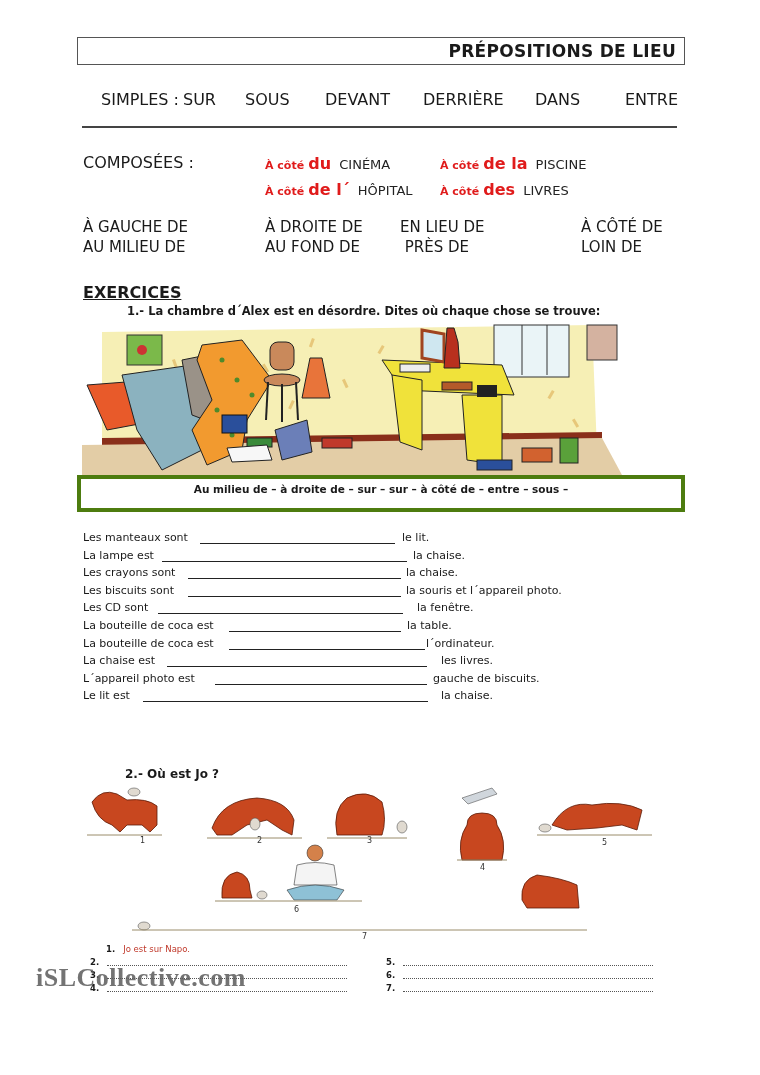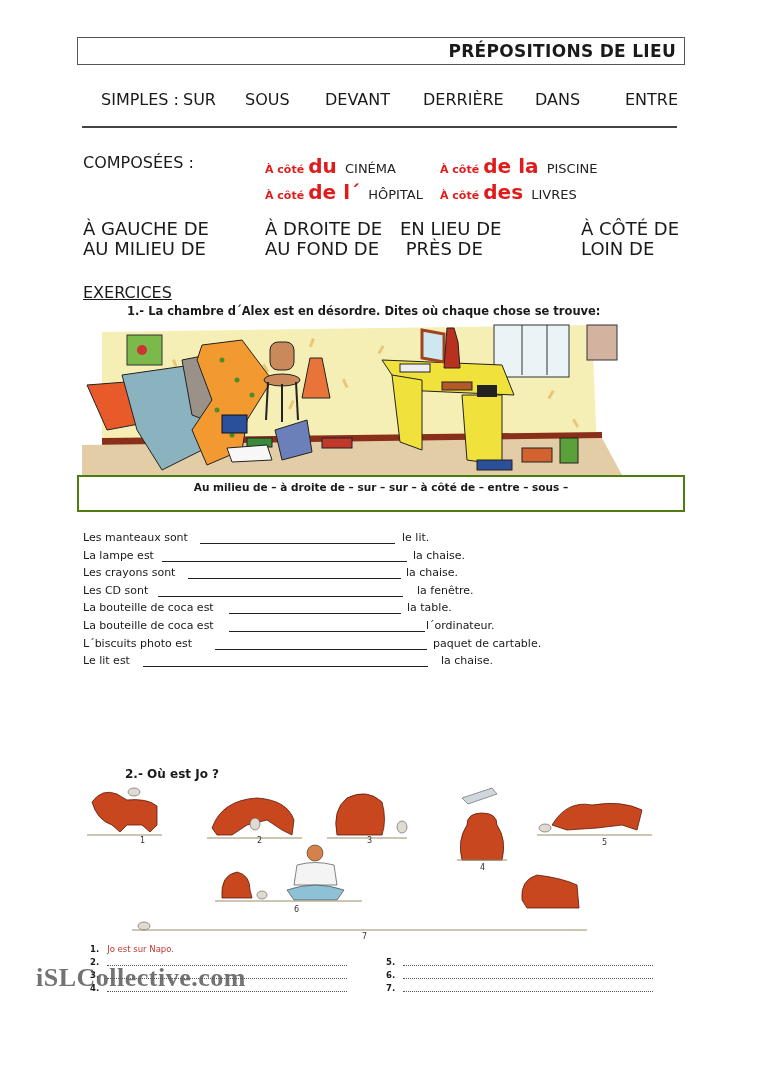--- a/index.html
+++ b/index.html
@@ -12,33 +12,33 @@
     font-weight: bold; font-size: 17px; line-height: 26px; letter-spacing: 0.3px;
   }
 
   .simples { position: absolute; left: 83px; top: 90px; width: 600px; height: 22px; font-size: 16px; margin-left: 18px; }
   .simples span { position: absolute; top: 0; white-space: nowrap; }
   .hr-line { position: absolute; left: 82px; top: 126px; width: 595px; height: 2px; background: #444; }
 
   .compo-label { position: absolute; left: 83px; top: 153px; font-size: 16px; }
   .compo { position: absolute; font-size: 13px; white-space: nowrap; color: #222; }
   .compo .red-s { color: #e01b1b; font-weight: bold; font-size: 11px; }
-  .compo .red-b { color: #e01b1b; font-weight: bold; font-size: 20px; }
+  .compo .red-b { color: #e01b1b; font-weight: bold; font-size: 16px; }
   .compo .noun { font-size: 13px; margin-left: 4px; }
 
-  .grid-prep span { position: absolute; font-size: 18px; white-space: nowrap; }
-
-  .exercices { position: absolute; left: 83px; top: 283px; font-weight: normal; font-size: 16px; text-decoration: underline; }
+  .grid-prep span { position: absolute; font-size: 15px; white-space: nowrap; }
+
+  .exercices { position: absolute; left: 83px; top: 283px; font-weight: bold; font-size: 16px; text-decoration: underline; }
   .ex1-title { position: absolute; left: 127px; top: 304px; font-weight: bold; font-size: 11.5px; }
 
   .room { position: absolute; left: 82px; top: 320px; width: 540px; height: 155px; overflow: hidden; }
 
   .word-box {
     position: absolute; left: 77px; top: 475px; width: 608px; height: 37px;
-    border: 2px solid #4d7c0f; text-align: center; font-weight: bold; font-size: 10.5px; line-height: 16px; padding-top: 2px;
+    border: 4px solid #4d7c0f; text-align: center; font-weight: bold; font-size: 10.5px; line-height: 16px; padding-top: 2px;
   }
 
   .sentences { position: absolute; left: 83px; top: 531px; width: 560px; }
   .sent { position: relative; height: 17.6px; font-size: 11px; white-space: nowrap; }
   .sent .blank { position: absolute; top: 12px; height: 1px; background: #222; }
   .sent .end { position: absolute; top: 0; }
 
   .ex2-title { position: absolute; left: 125px; top: 767px; font-weight: bold; font-size: 12px; }
   .dogs { position: absolute; left: 82px; top: 780px; width: 600px; height: 160px; }
   .num { position: absolute; font-size: 8px; color: #333; }
@@ -200,38 +200,48 @@
     <span>La lampe est</span>
     <span class="blank" style="left:79px; width:245px"></span>
     <span class="end" style="left:330px">la chaise.</span>
   </div>
   <div class="sent">
     <span>Les crayons sont</span>
     <span class="blank" style="left:105px; width:213px"></span>
     <span class="end" style="left:323px">la chaise.</span>
   </div>
   <div class="sent">
+    <span>Les biscuits sont</span>
+    <span class="blank" style="left:105px; width:213px"></span>
+    <span class="end" style="left:323px">la souris et l´appareil photo.</span>
+  </div>
+  <div class="sent">
     <span>Les CD sont</span>
     <span class="blank" style="left:75px; width:245px"></span>
     <span class="end" style="left:334px">la fenêtre.</span>
   </div>
   <div class="sent">
     <span>La bouteille de coca est</span>
     <span class="blank" style="left:146px; width:172px"></span>
     <span class="end" style="left:324px">la table.</span>
   </div>
   <div class="sent">
     <span>La bouteille de coca est</span>
     <span class="blank" style="left:146px; width:196px"></span>
     <span class="end" style="left:343px">l´ordinateur.</span>
   </div>
   <div class="sent">
-    <span>L´biscuits photo est</span>
+    <span>La chaise est</span>
+    <span class="blank" style="left:84px; width:260px"></span>
+    <span class="end" style="left:358px">les livres.</span>
+  </div>
+  <div class="sent">
+    <span>L´appareil photo est</span>
     <span class="blank" style="left:132px; width:212px"></span>
-    <span class="end" style="left:350px">paquet de cartable.</span>
+    <span class="end" style="left:350px">gauche de biscuits.</span>
   </div>
   <div class="sent">
     <span>Le lit est</span>
     <span class="blank" style="left:60px; width:285px"></span>
     <span class="end" style="left:358px">la chaise.</span>
   </div>
 </div>
 
 <div class="ex2-title">2.- Où est Jo ?</div>
 
@@ -282,21 +292,21 @@
   <span class="num" style="left:58px; top:56px">1</span>
   <span class="num" style="left:175px; top:56px">2</span>
   <span class="num" style="left:285px; top:56px">3</span>
   <span class="num" style="left:398px; top:83px">4</span>
   <span class="num" style="left:520px; top:58px">5</span>
   <span class="num" style="left:212px; top:125px">6</span>
   <span class="num" style="left:280px; top:152px">7</span>
 </div>
 
 <div class="answers">
-  <div class="ans" style="left:0; top:0">
+  <div class="ans" style="left:16px; top:0">
     <b>1.</b><span class="ans-red">Jo est sur Napo.</span>
   </div>
   <div class="ans" style="left:0; top:13px">
     <b>2.</b><span class="dots" style="width:240px"></span>
   </div>
   <div class="ans" style="left:0; top:26px">
     <b>3.</b><span class="dots" style="width:240px"></span>
   </div>
   <div class="ans" style="left:0; top:39px">
     <b>4.</b><span class="dots" style="width:240px"></span>

